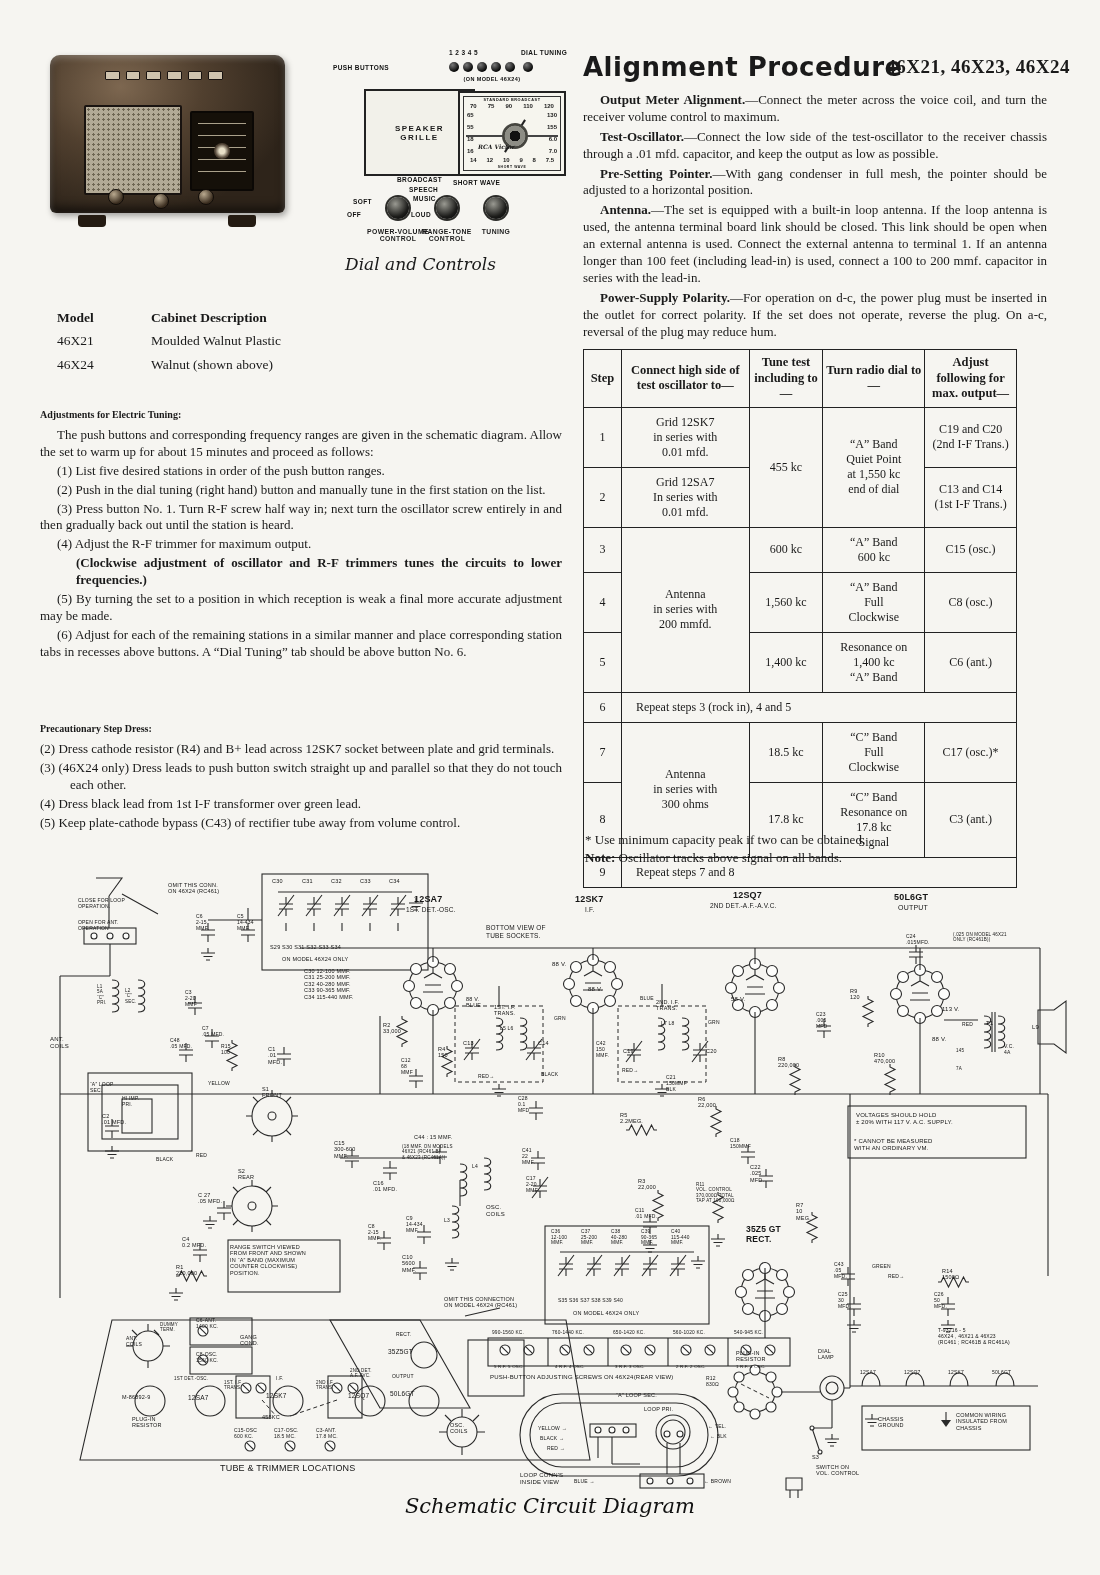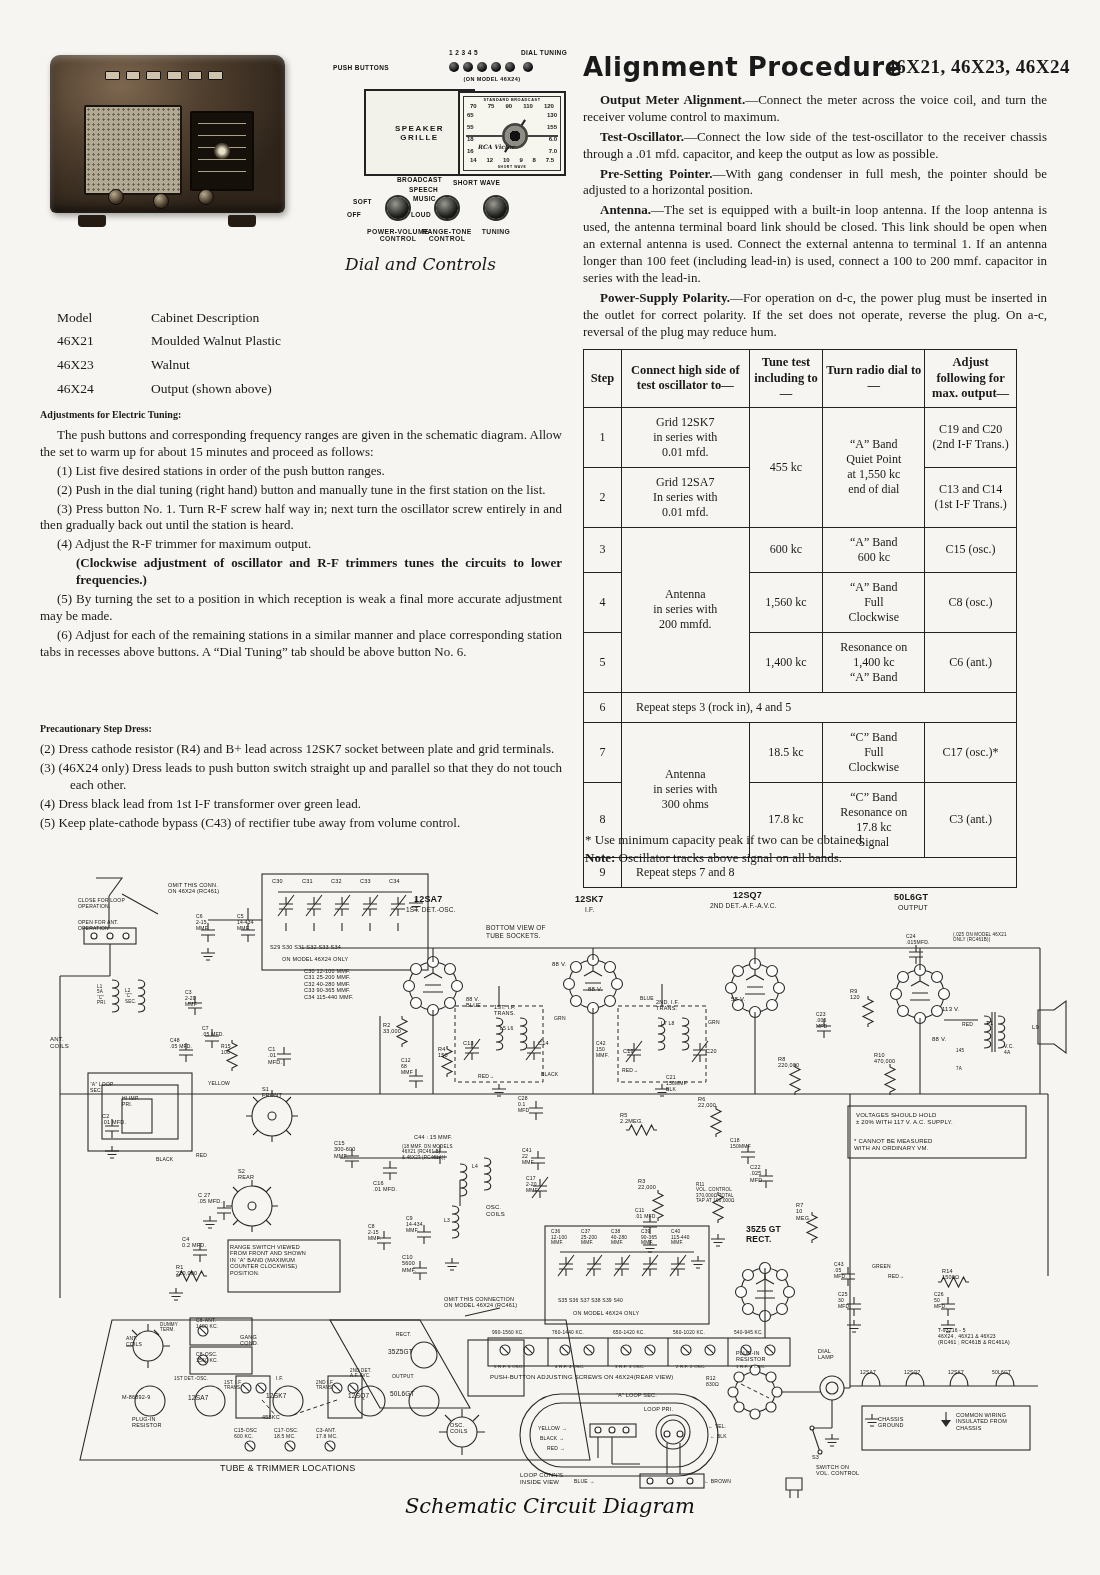--- a/index.html
+++ b/index.html
@@ -34,21 +34,21 @@
   #dial-right{position:absolute;right:3px;top:15px;bottom:16px;display:flex;flex-direction:column;justify-content:space-between;font-size:6px;font-weight:bold;text-align:right;}
   #dial-band{position:absolute;left:2px;right:2px;top:38px;height:2px;background:#444;}
   #dial-knob{position:absolute;left:38px;top:26px;width:26px;height:26px;border-radius:50%;background:radial-gradient(circle,#111 0 28%,#8d8d85 30% 55%,#45453f 58% 75%,#c9c7ba 78%);}
   #dial-pointer{position:absolute;left:50px;top:20px;width:2px;height:38px;background:#222;transform:rotate(32deg);}
   #dial-brand{position:absolute;left:14px;top:46px;font-family:"DejaVu Serif",serif;font-style:italic;font-size:6px;font-weight:bold;}
   .knob{position:absolute;width:22px;height:22px;border-radius:50%;background:radial-gradient(circle at 38% 32%,#9a9a92,#1c1c1a 62%,#000);box-shadow:0 0 0 2px #2b2b28;}
   .kcap{position:absolute;width:64px;text-align:center;font-size:6.8px;font-weight:bold;letter-spacing:.4px;white-space:pre-line;}
   #fig-caption{position:absolute;left:20px;top:206px;width:215px;font-family:"DejaVu Serif",serif;font-style:italic;font-size:17px;}
   
   #models{position:absolute;left:55px;top:306px;width:480px;font-size:13.5px;}
-  #models th{text-align:left;font-weight:normal;padding:2px 0;}
+  #models th{text-align:left;font-weight:bold;padding:2px 0;}
   #models td{padding:3px 0;}
   #models th:first-child,#models td:first-child{width:92px;}
   
   .sect{position:absolute;font-size:13px;line-height:1.3;text-align:justify;}
   .sect h3{font-size:10px;margin:0 0 6px 0;}
   .sect p{margin:0 0 2px 0;text-indent:17px;}
   .hang{margin:0 0 2px 0 !important;text-indent:17px;}
   #adjustments{left:40px;top:408px;width:522px;}
   #leaddress{left:40px;top:722px;width:522px;}
   #leaddress .hang{padding-left:30px;text-indent:-30px;}
@@ -184,26 +184,22 @@
     <th>Model</th>
     <th>Cabinet Description</th>
   </tr>
     </thead>
   <tbody id="models-body">
       <tr>
         <td>46X21</td>
         <td>Moulded Walnut Plastic</td>
       </tr>
       <tr>
-        <td>46X23</td>
-        <td>Walnut</td>
-      </tr>
-      <tr>
         <td>46X24</td>
-        <td>Output (shown above)</td>
+        <td>Walnut (shown above)</td>
       </tr>
     </tbody>
 </table>
 
 <div class="sect" id="adjustments">
   <h3>Adjustments for Electric Tuning:</h3>
   <p>The push buttons and corresponding frequency ranges are given in the schematic diagram.  Allow the set to warm up for about 15 minutes and proceed as follows:</p>
   <div id="adj-items-a">
       <p class="hang">(1)  List five desired stations in order of the push button ranges.</p>
       <p class="hang">(2)  Push in the dial tuning (right hand) button and manually tune in the first station on the list.</p>

